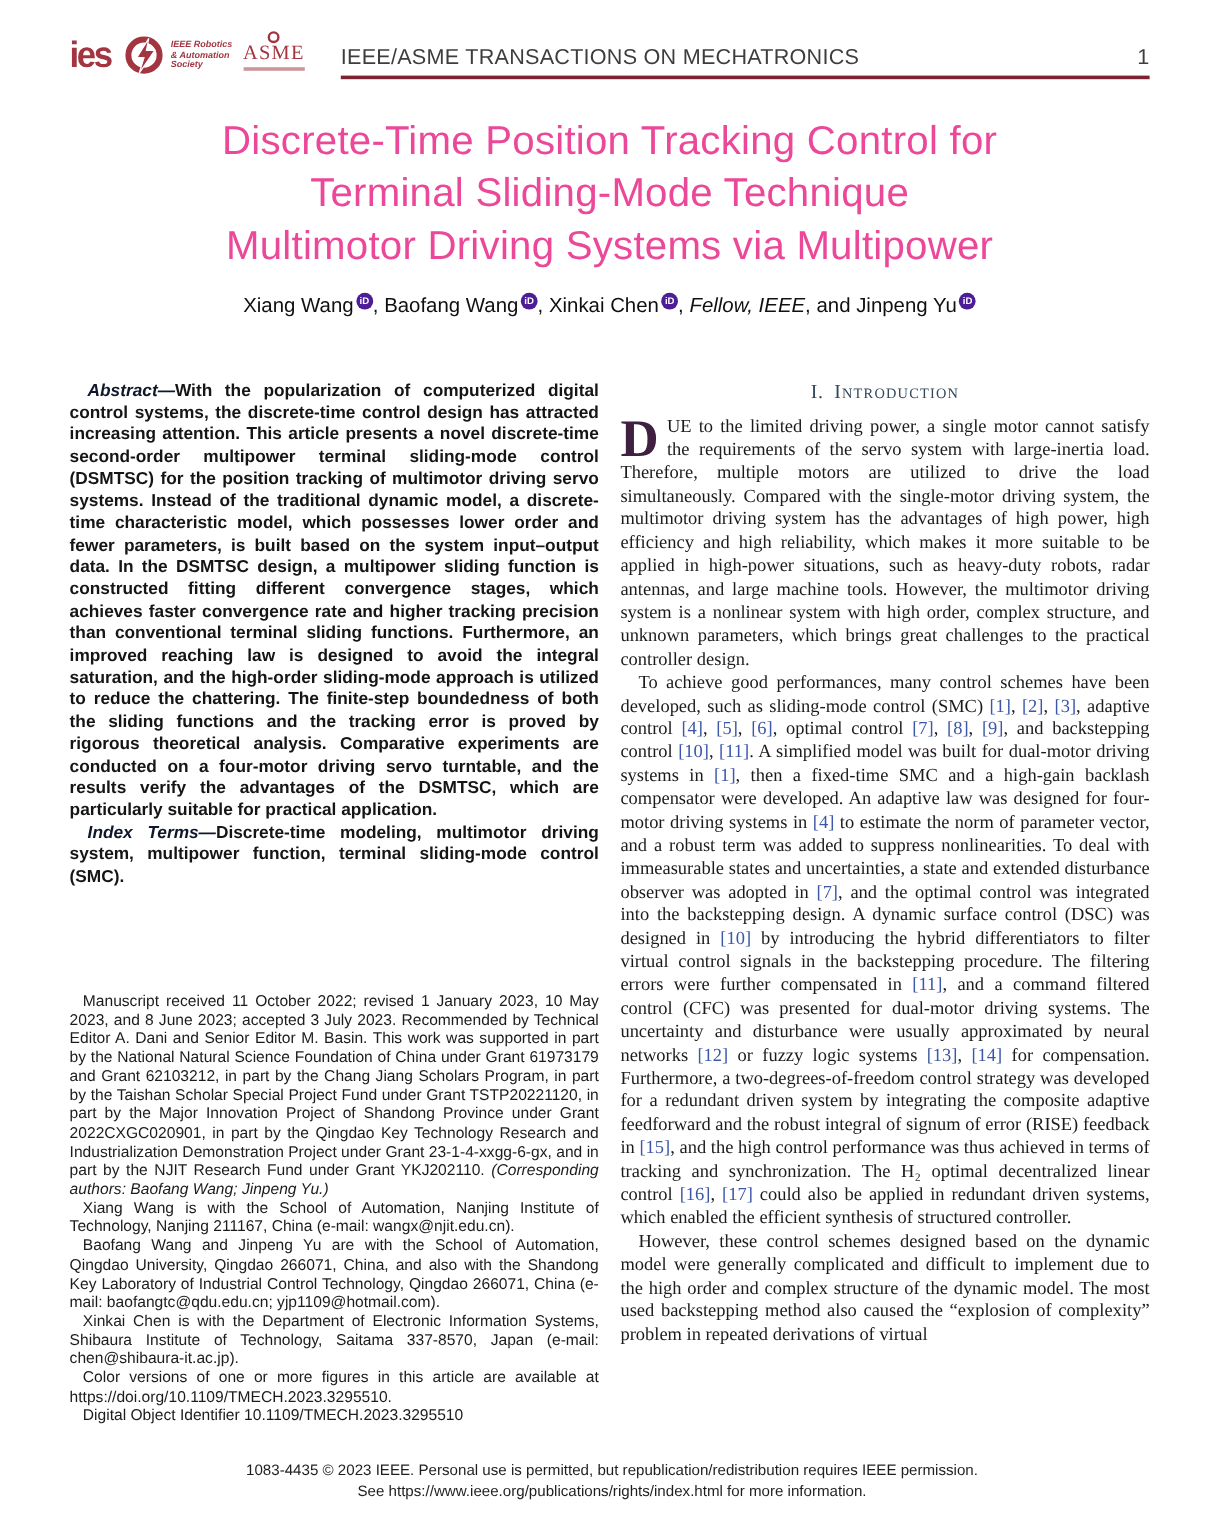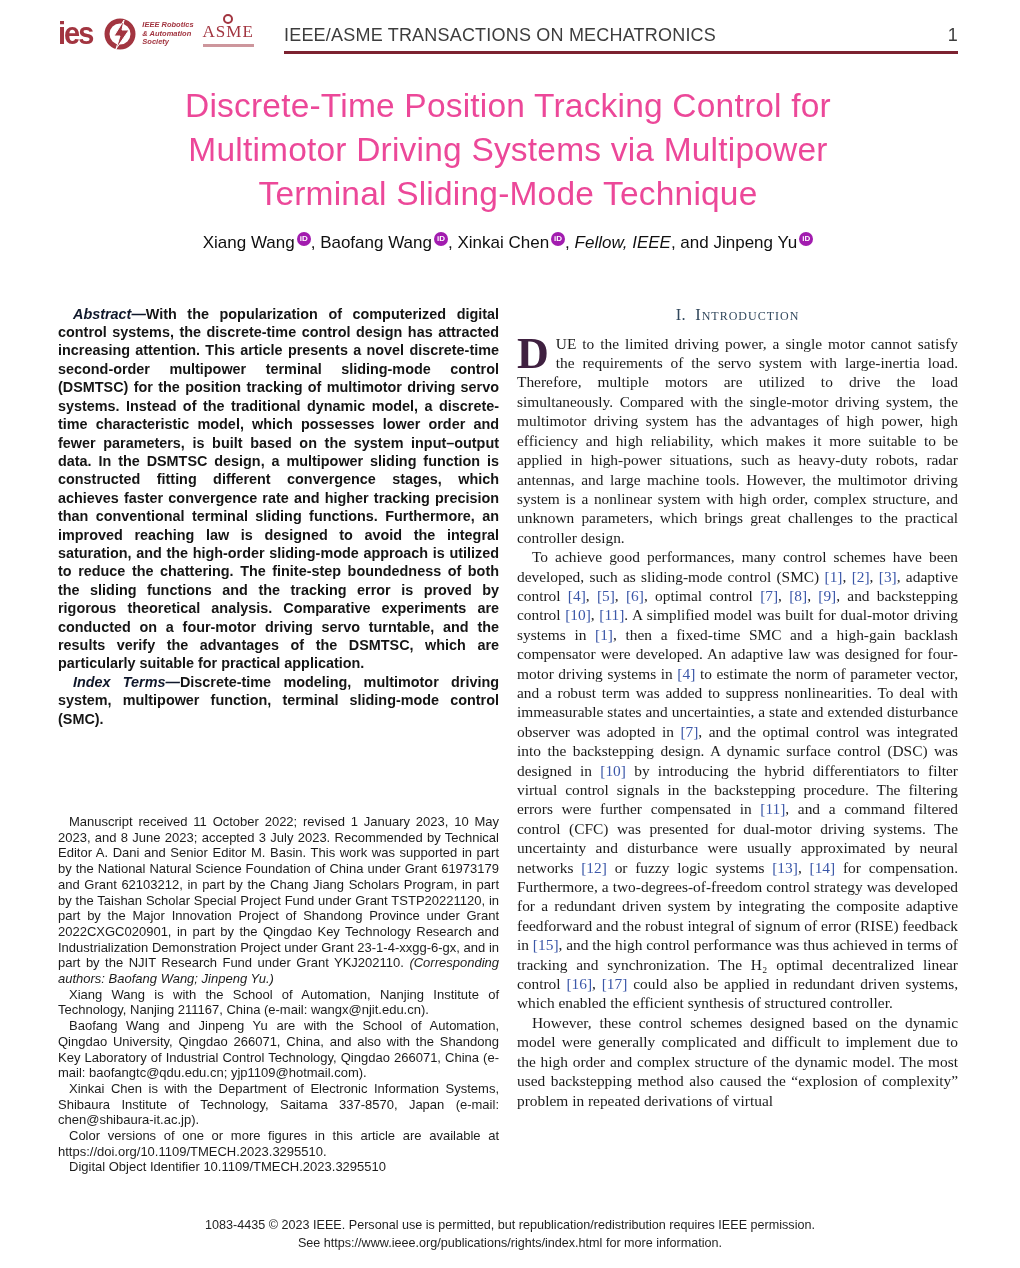--- a/index.html
+++ b/index.html
@@ -2,41 +2,41 @@
 <html><head>
 <meta charset="utf-8">
 <style>
   * { box-sizing: border-box; }
   html,body { margin:0; padding:0; }
   body {
     width:1020px; height:1268px; background:#ffffff;
     font-family:"Liberation Sans", sans-serif; color:#1a1a1a;
     position:relative; overflow:hidden;
   }
-  .page { padding:16px 62px 0 58px; }
+  .page { padding:28px 62px 0 58px; }
 
   
   .header-row { display:flex; align-items:flex-end; }
   .logos { display:flex; align-items:center; gap:9px; width:226px; flex-shrink:0; padding-bottom:2px; }
   .ies-text { font-weight:bold; font-size:29px; color:#a23540; letter-spacing:-2px; line-height:1; transform:scaleY(1.05); }
   .ras { display:flex; align-items:center; gap:3px; }
   .ras-text { font-size:7.5px; font-style:italic; font-weight:bold; color:#a23540; line-height:1.15; }
   .asme { position:relative; text-align:center; }
   .asme-text { font-size:17px; color:#a23540; letter-spacing:1px; font-family:"Liberation Serif", serif; }
   .asme-gear { position:absolute; top:-8px; left:50%; margin-left:-5px; width:10px; height:10px; border:2px solid #a23540; border-radius:50%; }
   .asme-bar { height:3px; background:#b86a72; margin-top:2px; opacity:.7; }
   .head-right { flex:1; display:flex; justify-content:space-between; align-items:flex-end;
     border-bottom:3px solid #7c2230; padding-bottom:5px;
     font-size:18px; color:#3d3d3d; letter-spacing:.2px; }
 
   
   .paper-title { margin-top:30px; text-align:center; color:#ec4899; font-size:33.5px; line-height:44px; letter-spacing:.2px; }
   .authors { margin-top:16px; text-align:center; font-size:17px; color:#101010; }
   .authors .it { font-style:italic; }
-  .orcid { display:inline-block; width:14px; height:14px; border-radius:50%; background:#a21caf;
+  .orcid { display:inline-block; width:14px; height:14px; border-radius:50%; background:#4c1d95;
     color:#fff; font-size:8px; font-weight:bold; line-height:14px; text-align:center;
     vertical-align:super; margin-left:2px; }
 
   
   .columns { display:flex; gap:18px; margin-top:52px; }
   .col { width:441px; }
 
   .abstract { font-weight:bold; font-size:14.4px; line-height:18.4px; text-align:justify; color:#151515; }
   .abstract p { margin:0; text-indent:15px; }
   .lead-label { color:#0f172a; font-style:italic; }
@@ -87,22 +87,22 @@
       </span>
     </div>
     <div class="head-right">
       <span>IEEE/ASME TRANSACTIONS ON MECHATRONICS</span>
       <span>1</span>
     </div>
   </div>
 
   <div class="paper-title">
     <div>Discrete-Time Position Tracking Control for</div>
+    <div>Terminal Sliding-Mode Technique</div>
     <div>Multimotor Driving Systems via Multipower</div>
-    <div>Terminal Sliding-Mode Technique</div>
   </div>
 
   <div class="authors">
     <span>Xiang Wang</span><span class="orcid">iD</span><span>, </span><span>Baofang Wang</span><span class="orcid">iD</span><span>, </span><span>Xinkai Chen</span><span class="orcid">iD</span><span>, </span><span class="it">Fellow, IEEE</span><span>, and </span><span>Jinpeng Yu</span><span class="orcid">iD</span>
   </div>
 
   <div class="columns">
 
     <div class="col">
       <div class="abstract">

